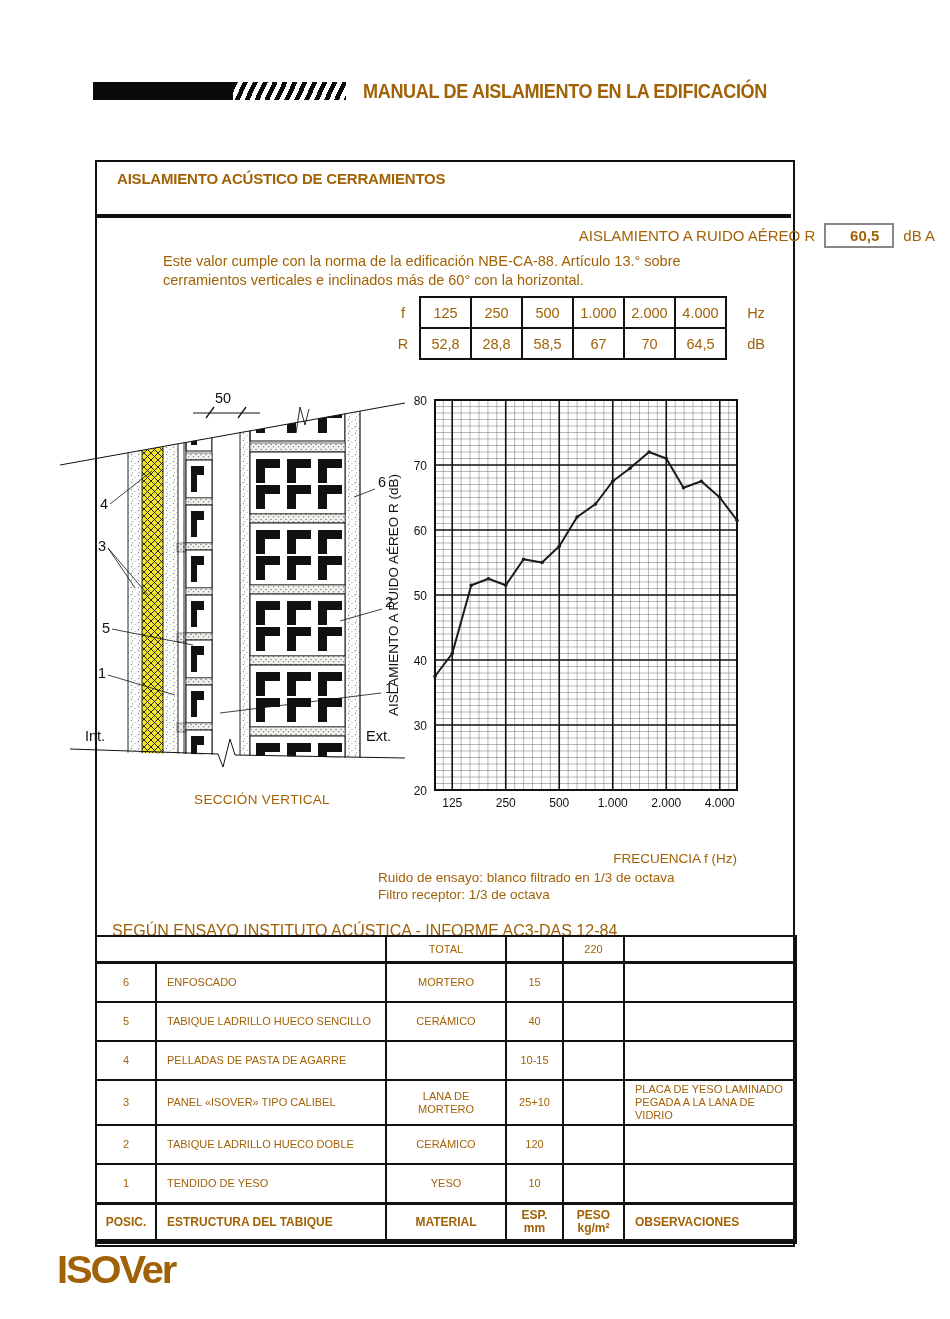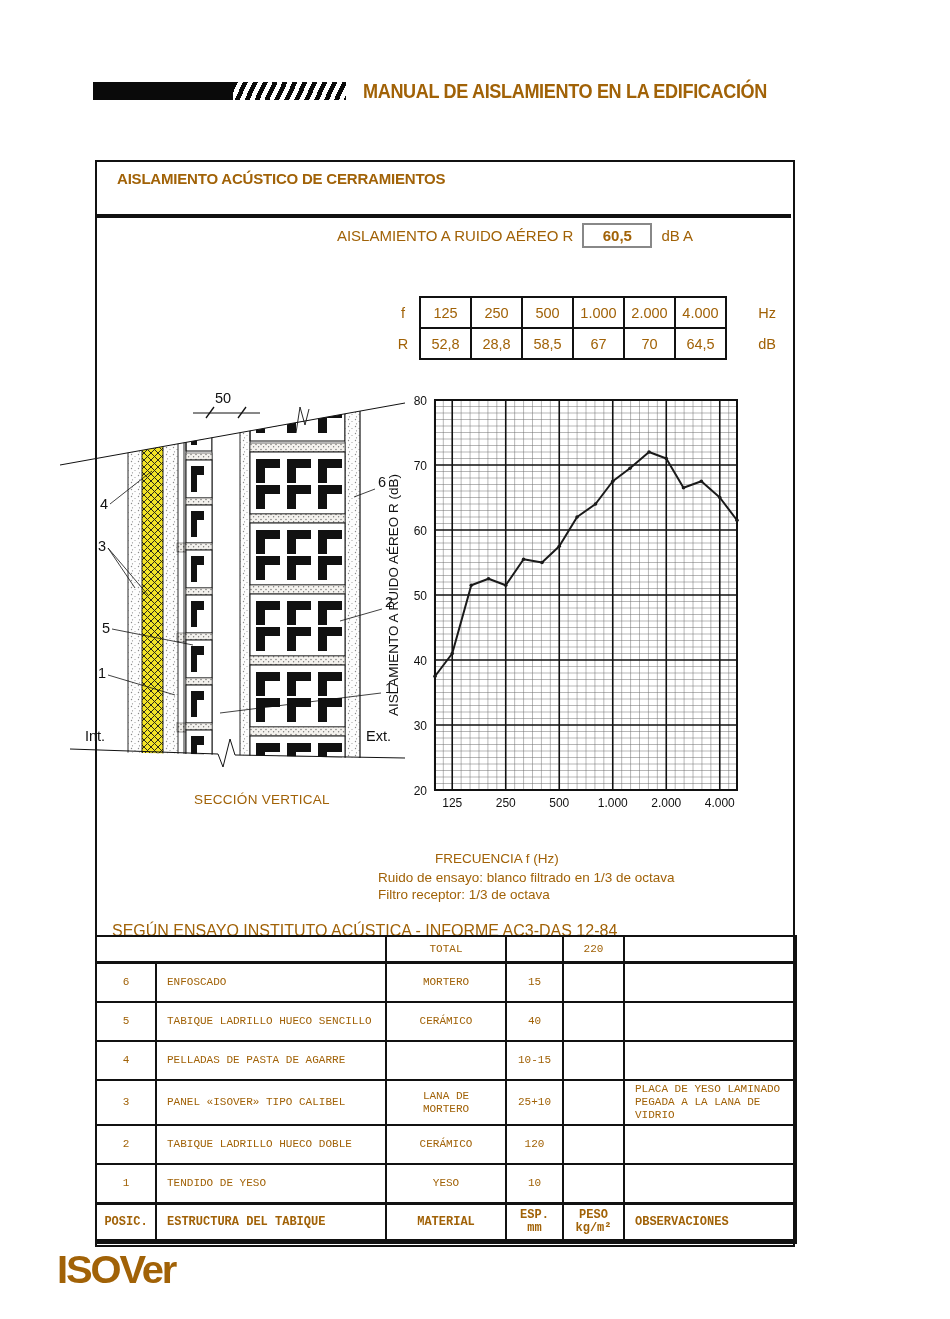--- a/index.html
+++ b/index.html
@@ -11,50 +11,50 @@
   #bar-solid{left:93px;top:82px;width:142px;height:18px;background:#0a0a0a;}
   #bar-stripes{left:233px;top:82px;width:113px;height:18px;
     background:repeating-linear-gradient(115deg,#0a0a0a 0 4.5px,#fff 4.5px 9px);}
   #header-title{left:363px;top:79px;font-size:21px;font-weight:bold;letter-spacing:-0.4px;
     transform:scaleX(.86);transform-origin:left center;white-space:nowrap;}
 
   
   #panel-box{left:95px;top:160px;width:696px;height:1083px;border:2px solid #111;}
   #panel-title{left:117px;top:170px;font-size:15px;font-weight:bold;line-height:18px;letter-spacing:-0.2px;}
   #title-sep{left:97px;top:214px;width:694px;height:4px;background:#111;}
-  #result-line{left:95px;top:223px;width:840px;text-align:center;font-size:15px;}
+  #result-line{left:95px;top:223px;width:840px;text-align:right;font-size:15px;}
   .rbox{display:inline-block;border:2px solid #888;padding:2px 13px;font-weight:bold;margin:0 9px;min-width:40px;}
   #norm-text{left:163px;top:252px;width:592px;font-size:14.5px;line-height:19px;}
 
   
   #freq-table{left:387px;top:296px;border-collapse:collapse;}
   #freq-table td{text-align:center;vertical-align:middle;font-size:14.5px;}
   #freq-table td.val{border:2.5px solid #111;width:47px;height:27px;}
   #freq-table td.lblc{width:30px;border:none;}
-  #freq-table td.unitc{width:40px;border:none;text-align:right;padding-left:9px;}
+  #freq-table td.unitc{width:40px;border:none;text-align:center;padding-left:9px;}
 
   
   #chart-wrap{left:385px;top:380px;width:365px;height:440px;}
   .ctick{font:12px "Liberation Sans",sans-serif;fill:#111;}
   .caxis{font:13.5px "Liberation Sans",sans-serif;fill:#111;}
   .dlabel{font:14.5px "Liberation Sans",sans-serif;fill:#111;}
-  #frecuencia-label{left:435px;top:851px;width:302px;text-align:left;font-size:13.5px;}
+  #frecuencia-label{left:435px;top:851px;width:302px;text-align:right;font-size:13.5px;}
   #note1{left:378px;top:870px;font-size:13.5px;}
   #note2{left:378px;top:887px;font-size:13.5px;}
   #note3{left:112px;top:922px;font-size:16px;}
 
   
   #diagram-wrap{left:60px;top:383px;width:350px;height:430px;}
   #seccion-caption{left:162px;top:792px;width:200px;text-align:center;font-size:13.5px;letter-spacing:.3px;}
 
   
   #spec-table{left:95px;top:935px;width:700px;border-collapse:collapse;table-layout:fixed;
     border:2px solid #111;border-bottom:5px solid #111;}
   #spec-table td{border:2px solid #111;font-size:11px;vertical-align:middle;white-space:pre-line;
-    padding:2px 4px;line-height:13px;font-family:Liberation Mono, monospace;}
+    padding:2px 4px;line-height:13px;}
   #spec-table td.c{text-align:center;}
   #spec-table td.l{text-align:left;padding-left:10px;}
   #spec-table tr.total td{height:20px;border-bottom:3px solid #111;}
   #spec-table tr.datarow td{height:33px;}
   #spec-table tr.hdr td{height:30px;border-top:3px solid #111;font-weight:bold;font-size:12px;}
 
   
   #isover-logo{left:57px;top:1249px;font-size:38px;font-weight:800;letter-spacing:-2px;
     transform:scaleX(1.05);transform-origin:left center;}
 </style>
@@ -69,20 +69,21 @@
 
   <div class="abs" id="panel-box"></div>
   <div class="abs" id="panel-title">
     <div>AISLAMIENTO ACÚSTICO DE CERRAMIENTOS</div>
   </div>
   <div class="abs" id="title-sep"></div>
 
   <div class="abs" id="result-line">
     <span>AISLAMIENTO A RUIDO AÉREO R</span><span class="rbox">60,5</span><span>dB A</span>
   </div>
+  <div class="abs" id="norm-text">Este valor cumple con la norma de la edificación NBE-CA-88. Artículo 13.° sobre cerramientos verticales e inclinados más de 60° con la horizontal.</div>
 
   <table class="abs" id="freq-table">
     <tbody>
         <tr>
       <td class="lblc">f</td>
       <td class="val">125</td>
       <td class="val">250</td>
       <td class="val">500</td>
       <td class="val">1.000</td>
       <td class="val">2.000</td>

